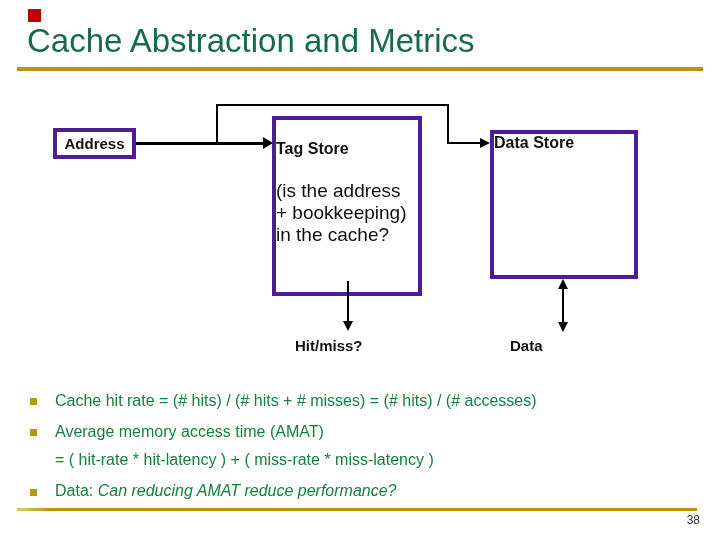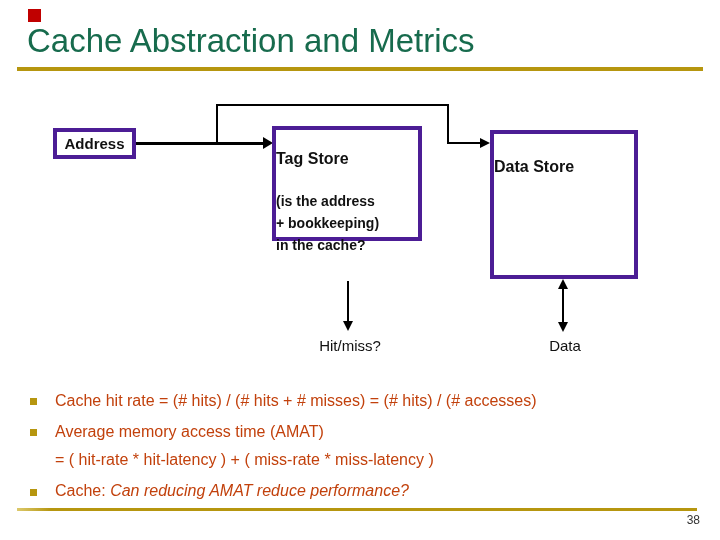--- a/index.html
+++ b/index.html
@@ -8,35 +8,35 @@
     font-family:"Liberation Sans",sans-serif;color:#111;overflow:hidden;
     margin:0 auto;
   }
   
   .red-marker{position:absolute;left:28px;top:9px;width:13px;height:13px;background:#c00000;}
   .slide-title{position:absolute;left:27px;top:22px;font-size:33px;font-weight:400;color:#176b4d;letter-spacing:0px;white-space:nowrap;}
   .title-rule{position:absolute;left:17px;top:67px;width:686px;height:4px;background:#b6960f;}
   
   .dbox{position:absolute;border:4px solid #4c1d95;background:#fff;box-sizing:border-box;}
   .address-box{left:53px;top:128px;width:83px;height:31px;display:flex;align-items:center;justify-content:center;font-size:15px;font-weight:700;}
-  .tag-box{left:272px;top:126px;width:150px;height:115px;padding-top:20px;}
-  .data-box{left:490px;top:130px;width:148px;height:149px;padding-top:24px;}
+  .tag-box{left:272px;top:116px;width:150px;height:180px;padding-top:20px;}
+  .data-box{left:490px;top:130px;width:148px;height:149px;}
   .box-title{font-size:16px;font-weight:700;}
-  .tag-note{margin-top:22px;font-size:14px;font-weight:700;line-height:22px;}
+  .tag-note{margin-top:22px;font-size:19px;font-weight:400;line-height:22px;}
   
   .line{position:absolute;background:#000;}
   .arrowhead{position:absolute;width:0;height:0;}
   .ah-right{border-top:6px solid transparent;border-bottom:6px solid transparent;border-left:10px solid #000;}
   .ah-right-sm{border-top:5px solid transparent;border-bottom:5px solid transparent;border-left:10px solid #000;}
   .ah-down{border-left:5px solid transparent;border-right:5px solid transparent;border-top:10px solid #000;}
   .ah-up{border-left:5px solid transparent;border-right:5px solid transparent;border-bottom:10px solid #000;}
-  .dlabel{position:absolute;font-size:15px;font-weight:400;text-align:center;width:110px;}
+  .dlabel{position:absolute;font-size:15px;font-weight:700;text-align:left;width:110px;}
   
   .bullet-sq{position:absolute;left:30px;width:7px;height:7px;background:#b6960f;}
-  .btext{position:absolute;left:55px;font-size:16px;line-height:20px;white-space:nowrap;color:#c2410c;}
+  .btext{position:absolute;left:55px;font-size:16px;line-height:20px;white-space:nowrap;color:#15803d;}
   .btext .it{font-style:italic;}
   
   .footer-rule{position:absolute;left:17px;top:508px;width:680px;height:3px;
     background:linear-gradient(90deg,#dcc96c 0%,#b6960f 5%,#b6960f 100%);}
   .page-number{position:absolute;left:672px;top:513px;width:28px;text-align:right;font-size:12px;color:#333;}
 </style>
 </head>
 <body>
 
 <div id="slide">
@@ -83,19 +83,19 @@
   <div class="bullet-sq" style="top:398px;"></div>
   <div class="btext" style="top:391px;">Cache hit rate = (# hits) / (# hits + # misses) = (# hits) / (# accesses)</div>
 
   <div class="bullet-sq" style="top:429px;"></div>
   <div class="btext" style="top:450px;">= ( hit-rate * hit-latency ) + ( miss-rate * miss-latency )</div>
 
   <div class="btext" style="top:422px;">Average memory access time (AMAT)</div>
 
   <div class="bullet-sq" style="top:489px;"></div>
   <div class="btext" style="top:481px;">
-    <span>Cache: </span><span class="it">Can reducing AMAT reduce performance?</span>
+    <span>Data: </span><span class="it">Can reducing AMAT reduce performance?</span>
   </div>
 
   <div class="footer-rule"></div>
   <div class="page-number">38</div>
 
 </div>
 
 </body></html>

